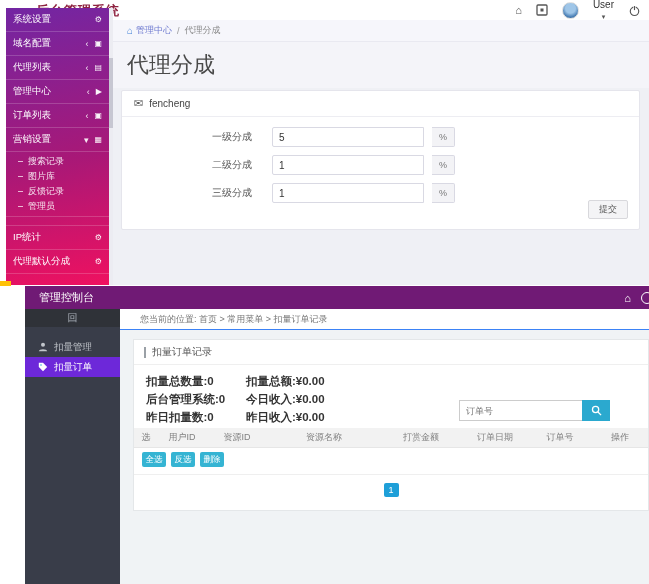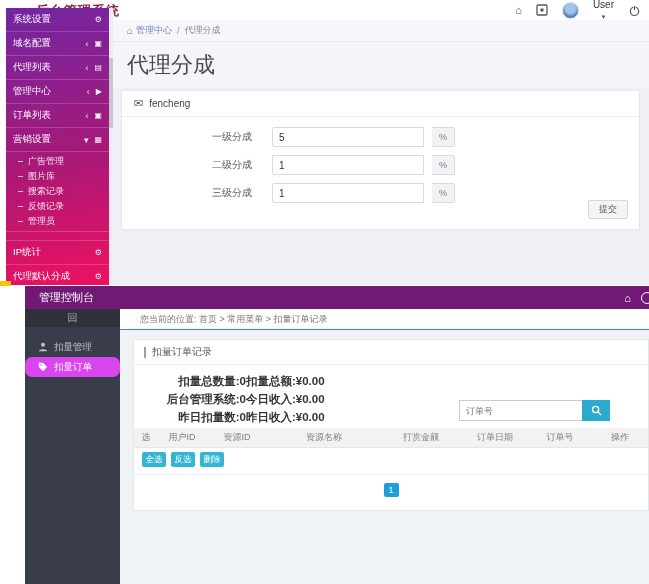--- a/index.html
+++ b/index.html
@@ -51,31 +51,31 @@
   .yellow-dash{position:absolute;left:0;top:281px;width:11px;height:5px;background:#ffc107;}
   .a2-topbar{position:absolute;left:25px;top:286px;width:624px;height:23px;background:#701a75;color:#fff;display:flex;align-items:center;}
   .a2-topbar .a2-title{font-size:11px;margin-left:14px;}
   .a2-topbar .a2-right{margin-left:auto;display:flex;align-items:center;gap:10px;margin-right:2px;}
   .a2-topbar .a2-home{font-size:11px;color:#fff;}
   .a2-topbar .a2-circle{width:10px;height:10px;border:1.5px solid #fff;border-radius:50%;margin-right:-6px;}
   .sb2{position:absolute;left:25px;top:309px;width:95px;height:275px;background:#393d49;}
   .sb2-logo{height:18px;background:#2f3238;display:flex;align-items:center;justify-content:center;font-size:10px;color:#aab0b9;}
   .sb2-items{margin-top:10px;}
   .sb2-item{height:20px;display:flex;align-items:center;padding-left:13px;font-size:9.5px;color:#c2c6cc;gap:6px;}
-  .sb2-item.active{background:#d946ef;color:#fff;border-radius:7px;}
+  .sb2-item.active{background:#6d28d9;color:#fff;}
   .sb2-item svg{display:block;}
 
   .a2-content{position:absolute;left:120px;top:309px;width:529px;height:275px;background:#f0f3f5;}
   .a2-bread{position:absolute;left:0;top:0;width:529px;height:21px;background:#fff;border-bottom:1px solid #3b82f6;display:flex;align-items:center;padding-left:20px;box-sizing:border-box;font-size:9px;color:#777;}
   .panel{position:absolute;left:13px;top:30px;width:516px;height:172px;background:#fff;border:1px solid #e4e7e9;box-sizing:border-box;}
   .panel-title{height:24px;display:flex;align-items:center;border-bottom:1px solid #efefef;padding-left:10px;font-size:10px;color:#555;}
   .panel-title .bar{width:2px;height:11px;background:#9aa0a6;margin-right:6px;}
   .stats{position:absolute;left:12px;top:32px;font-size:11.5px;color:#333;font-weight:600;line-height:18px;}
   .stats .srow{display:flex;}
-  .stats .s-left{width:100px;text-align:right;}
+  .stats .s-left{width:100px;}
   .search-wrap{position:absolute;right:38px;top:60px;display:flex;}
   .search-input{width:110px;height:19px;border:1px solid #ccc;border-right:none;font-size:9px;padding:0 6px;color:#333;outline:none;}
   .search-btn{width:28px;height:21px;background:#2ba9cf;border:none;display:flex;align-items:center;justify-content:center;}
   .thead{position:absolute;left:0;top:88px;width:514px;height:19px;background:#f2f2f2;border-bottom:1px solid #e6e6e6;display:flex;align-items:center;font-size:9px;color:#808080;}
   .th{text-align:center;white-space:nowrap;overflow:hidden;}
   .actions{position:absolute;left:8px;top:112px;display:flex;gap:5px;}
   .act-btn{min-width:24px;height:15px;padding:0 2px;background:#35b4d3;color:#fff;border:none;font-size:8.5px;border-radius:2px;display:flex;align-items:center;justify-content:center;}
   .pager-strip{position:absolute;left:0;top:134px;width:514px;border-top:1px solid #efefef;height:30px;display:flex;align-items:center;justify-content:center;}
   .page-btn{width:15px;height:14px;background:#1e9fd8;color:#fff;font-size:9px;display:flex;align-items:center;justify-content:center;border-radius:2px;}
 </style>
@@ -136,29 +136,25 @@
       <span class="mini">▣</span>
     </div>
     <div class="sb1-item">
       <span class="lbl">营销设置</span>
       <span class="arrow">▾</span>
       <span class="mini">▦</span>
     </div>
     <div class="sb1-sub">
       <div class="sb1-subitem">
           <span class="dash"></span>
-          <span>广告管理</span>
+          <span>搜索记录</span>
         </div>
       <div class="sb1-subitem">
           <span class="dash"></span>
           <span>图片库</span>
-        </div>
-      <div class="sb1-subitem">
-          <span class="dash"></span>
-          <span>搜索记录</span>
         </div>
       <div class="sb1-subitem">
           <span class="dash"></span>
           <span>反馈记录</span>
         </div>
       <div class="sb1-subitem">
           <span class="dash"></span>
           <span>管理员</span>
         </div>
     </div>

